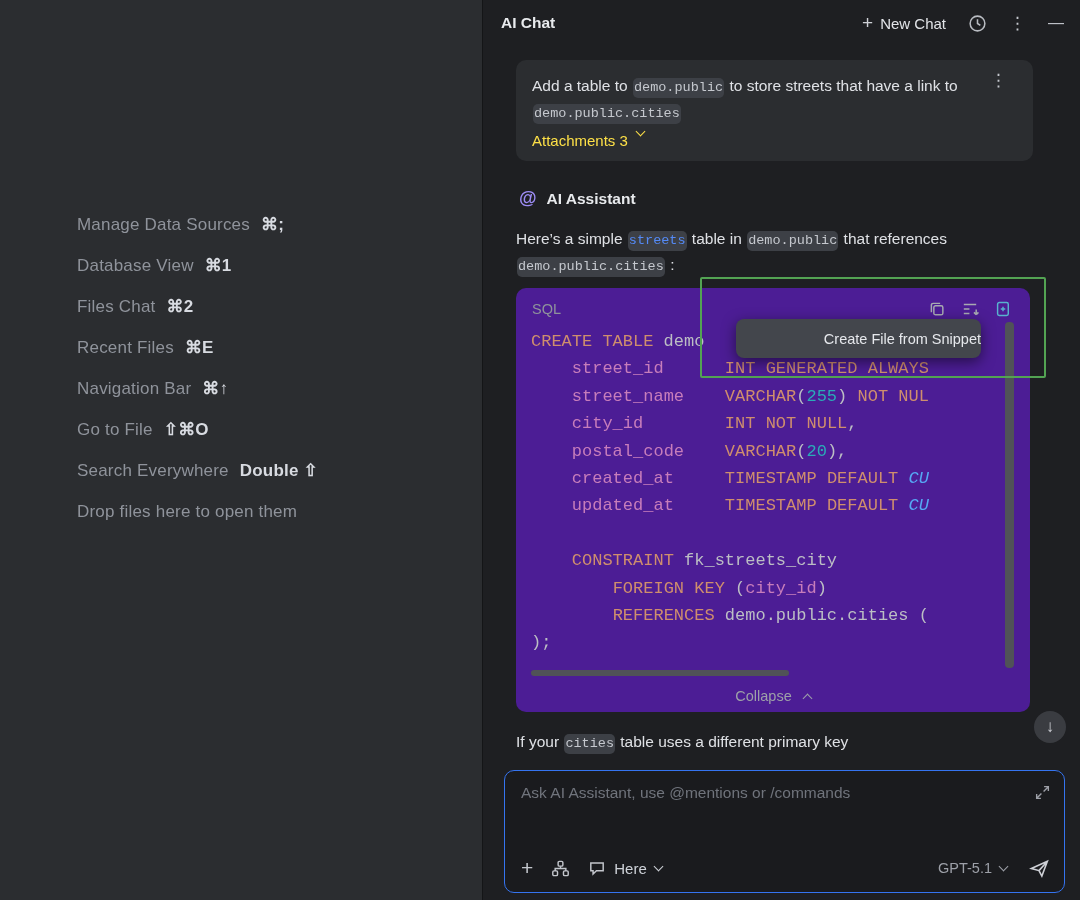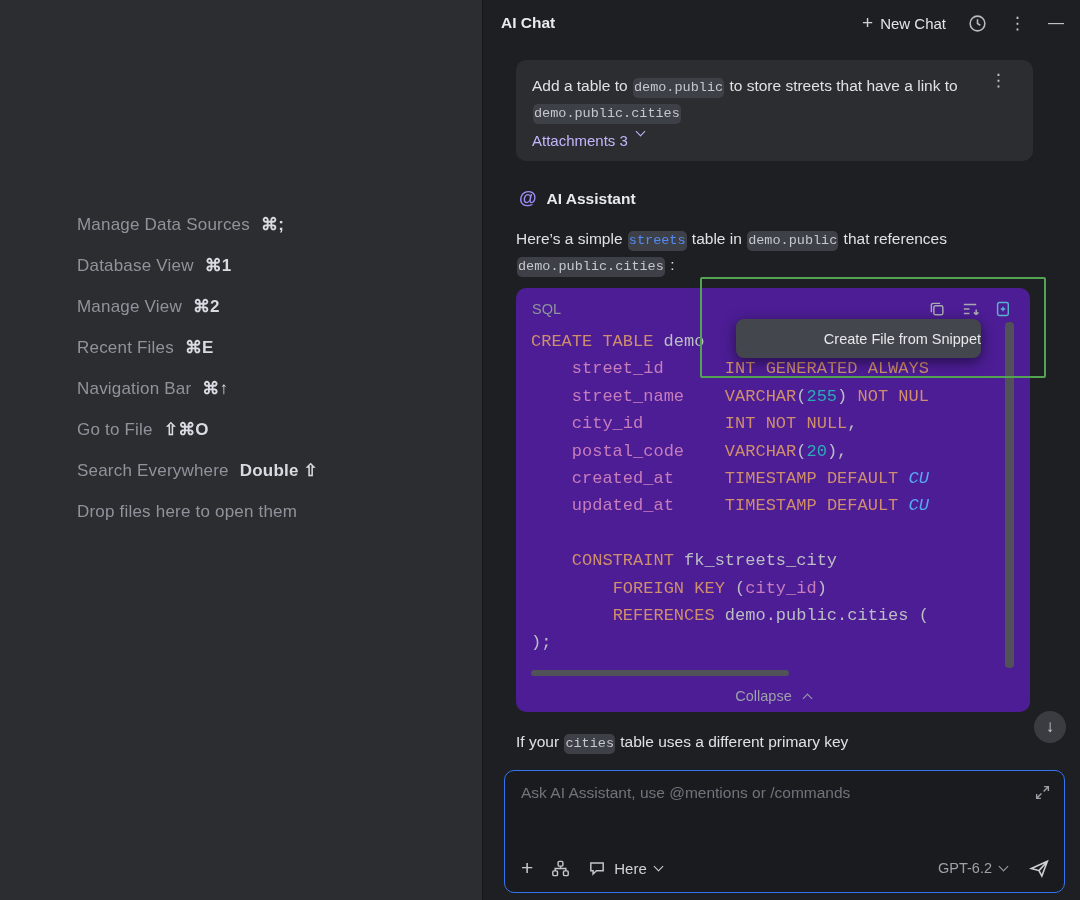--- a/index.html
+++ b/index.html
@@ -50,21 +50,21 @@
     display:inline-block; background:#3D4046; border-radius:5px;
     padding:0 1px; margin:0 1px;
     font-family:"Liberation Mono","DejaVu Sans Mono",monospace;
     font-size:13.5px; color:#C5C8CE; white-space:nowrap; line-height:20px;
     vertical-align:baseline;
   }
   .chip-blue { color:#548AF7; }
   .card-kebab { position:absolute; right:26px; top:10px; }
   .attachments-row {
     margin-top:7px; display:flex; align-items:flex-start; gap:9px;
-    color:#c4b5fd; font-size:15px; cursor:pointer; width:max-content;
+    color:#fde047; font-size:15px; cursor:pointer; width:max-content;
   }
 
   .chev {
     width:7px; height:7px; display:inline-block;
     border-right:1.8px solid currentColor; border-bottom:1.8px solid currentColor;
     transform:rotate(45deg); margin-top:-4px;
   }
   .chev.up { transform:rotate(-135deg); margin-top:4px; }
 
   
@@ -170,21 +170,21 @@
     <div class="shortcuts">
         <div class="shortcut-row">
           <span class="sc-label">Manage Data Sources</span>
           <span class="sc-keys">⌘;</span>
         </div>
         <div class="shortcut-row">
           <span class="sc-label">Database View</span>
           <span class="sc-keys">⌘1</span>
         </div>
         <div class="shortcut-row">
-          <span class="sc-label">Manage View</span>
+          <span class="sc-label">Files Chat</span>
           <span class="sc-keys">⌘2</span>
         </div>
         <div class="shortcut-row">
           <span class="sc-label">Recent Files</span>
           <span class="sc-keys">⌘E</span>
         </div>
         <div class="shortcut-row">
           <span class="sc-label">Navigation Bar</span>
           <span class="sc-keys">⌘↑</span>
         </div>
@@ -311,21 +311,21 @@
           </svg>
         </button>
         <button class="mode-selector">
           <svg class="ic" width="18" height="18" viewBox="0 0 16 16" fill="none" stroke="#C3C6CC" stroke-width="1.3">
             <path d="M2.5 3.5h11v7h-6l-3 2.8v-2.8h-2z"></path>
           </svg>
           <span>Here</span>
           <span class="chev"></span>
         </button>
         <button class="model-selector">
-          <span>GPT-6.2</span>
+          <span>GPT-5.1</span>
           <span class="chev"></span>
         </button>
         <button class="icon-btn send-btn">
           <svg class="ic" width="21" height="21" viewBox="0 0 16 16" fill="none" stroke="#CED0D6" stroke-width="1.2">
             <path d="M1.8 8 14 2.5 9.8 13.8l-2.2-4.2L1.8 8zM7.6 9.6l6.4-7.1"></path>
           </svg>
         </button>
       </div>
     </div>
 

